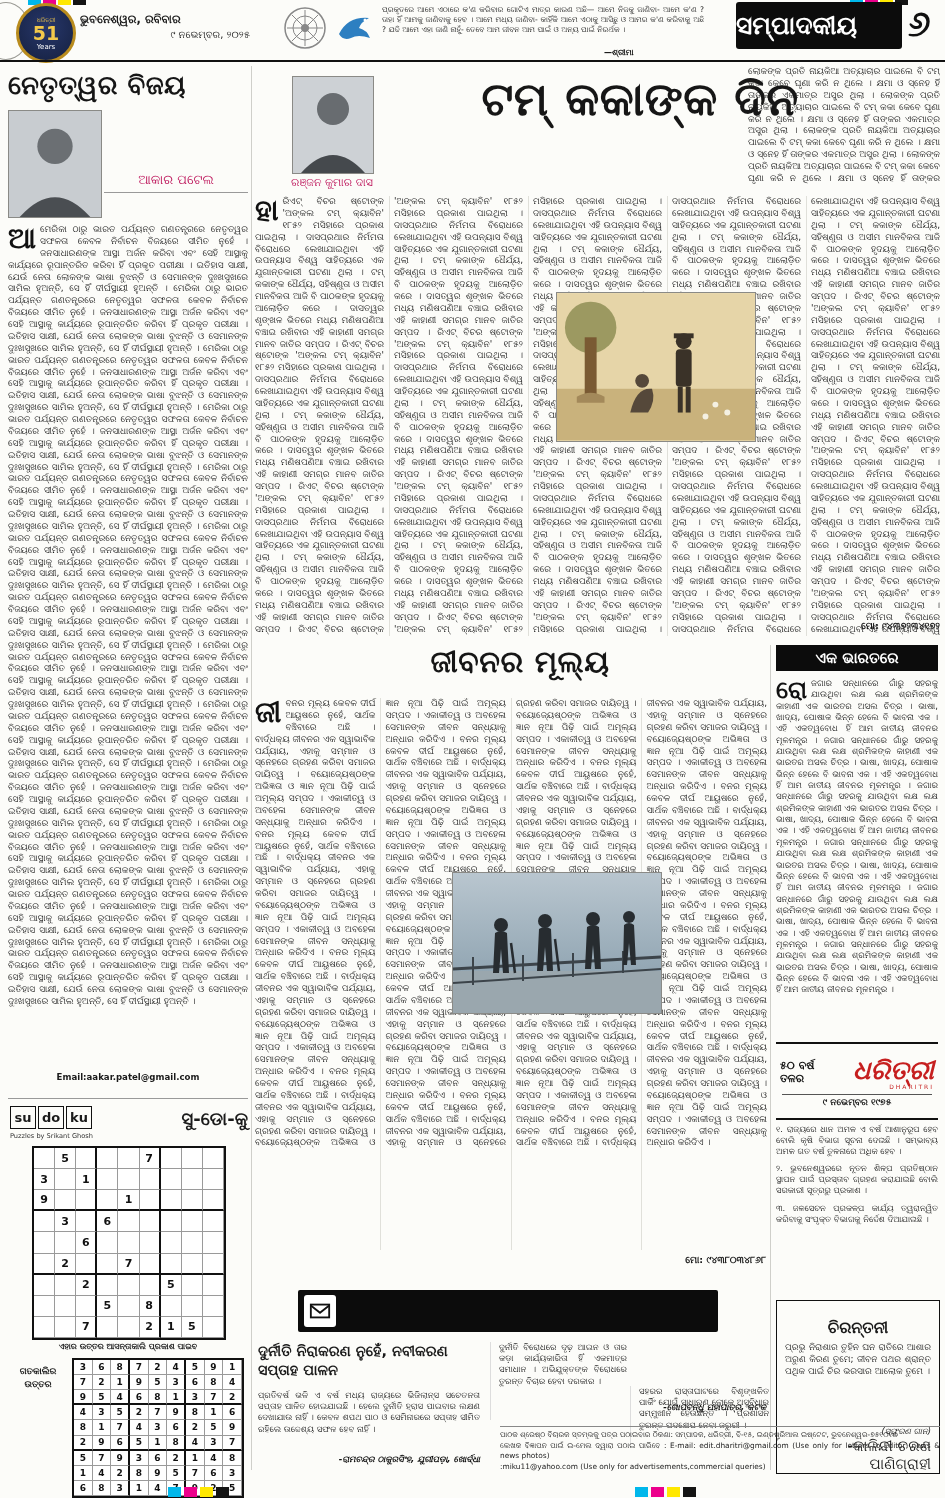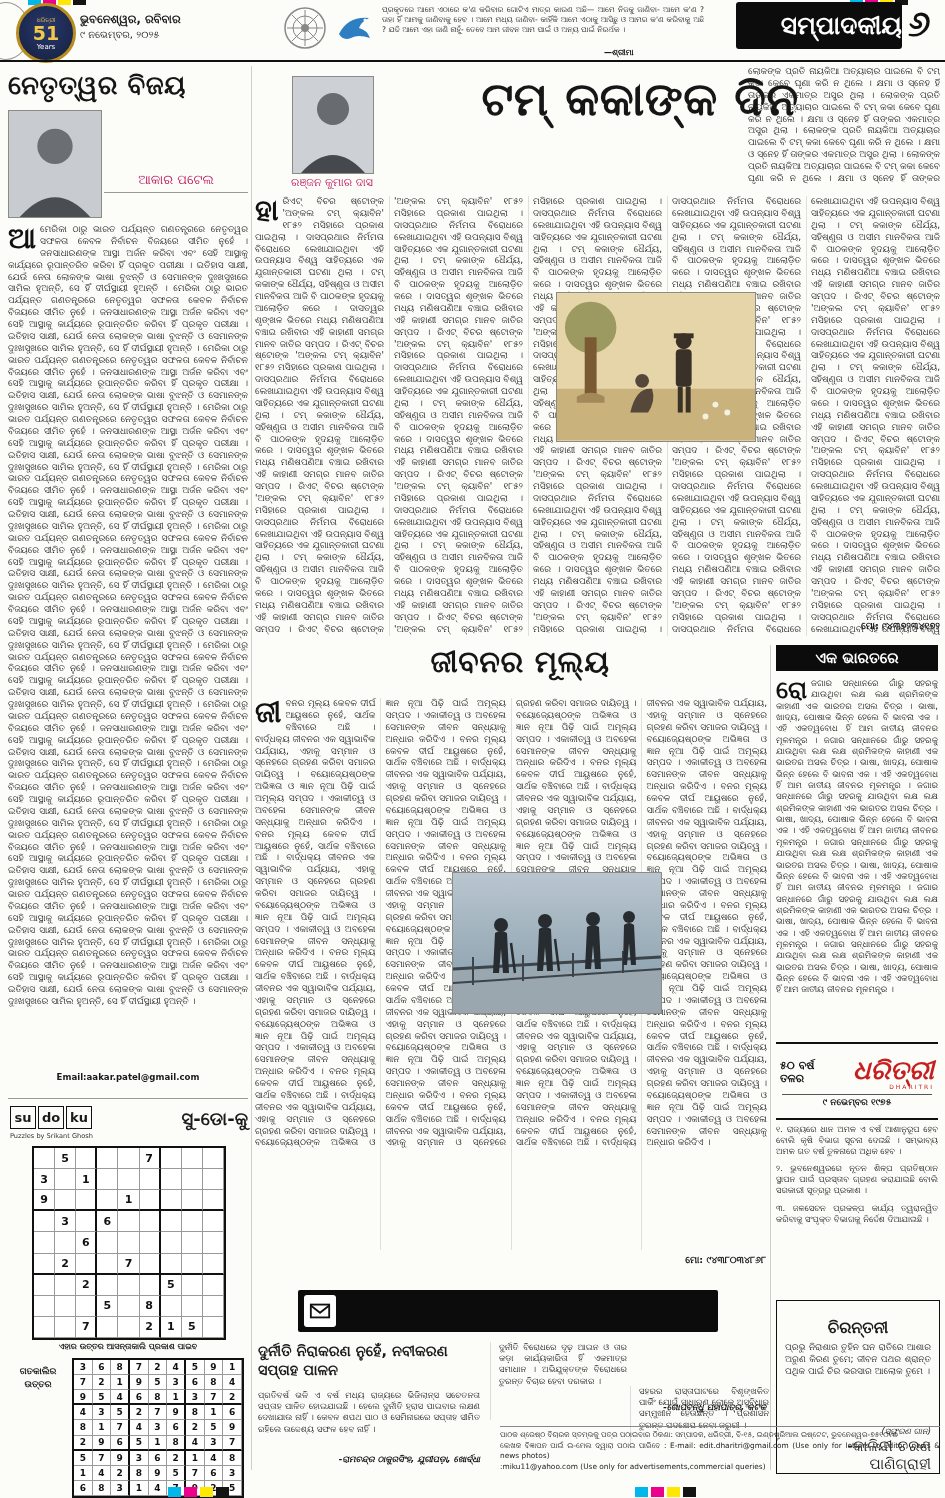--- a/index.html
+++ b/index.html
@@ -14,21 +14,21 @@
   .cols-4{column-count:4;column-gap:10px;column-rule:1px solid #e0e0da;}
   .headline{font-weight:bold;color:#161616;letter-spacing:.5px;}
   .byline{font-weight:normal;color:#be185d;text-align:center;}
   .photo-frame{border:1px solid #8a8a86;background:#c8ccd0;overflow:hidden;}
   .photo-frame svg{display:block;width:100%;height:100%;}
   
   .badge{border-radius:50%;border:3px solid #b98c1e;background:radial-gradient(circle at 50% 40%,#27376b,#15203f);color:#fff;display:flex;flex-direction:column;align-items:center;justify-content:center;}
   .badge .b-top{font-size:6px;color:#f2c84b;}
   .badge .b-main{font-size:19px;font-weight:bold;color:#f2c84b;line-height:1;}
   .badge .b-sub{font-size:7px;color:#fff;}
-  .edit-banner{background:#0c0c0c;color:#fff;display:flex;align-items:center;justify-content:flex-end;font-weight:bold;font-size:25px;border-radius:3px;}
+  .edit-banner{background:#0c0c0c;color:#fff;display:flex;align-items:center;justify-content:flex-start;font-weight:bold;font-size:25px;border-radius:3px;}
   .pageno{font-size:36px;font-weight:bold;color:#111;}
   .quote-block{font-size:7.6px;line-height:1.32;text-align:justify;color:#222;}
   .quote-attr{font-weight:bold;font-size:8px;color:#111;}
   .regbar{display:flex;gap:2px;}
   .regbar span{width:13px;height:5px;display:block;}
   .dots span{width:13px;height:10px;display:inline-block;margin-right:3px;}
   .c-cyan{background:#00b7eb;} .c-mag{background:#ec008c;} .c-yel{background:#ffe800;} .c-blk{background:#141414;}
   
   .sud-logo{display:flex;gap:2px;}
   .sud-logo span{width:24px;height:21px;border:1.5px solid #111;display:flex;align-items:center;justify-content:center;font-weight:bold;font-size:13px;}
@@ -73,21 +73,21 @@
   </div>
 
   <div class="abs" style="left:-18px;top:2px;width:46px;height:56px;border:1.5px solid #9a9a94;border-radius:50%;"></div>
   <div class="abs badge" style="left:16px;top:3px;width:54px;height:54px;">
     <span class="b-top">ଧରିତ୍ରୀ</span>
     <span class="b-main">51</span>
     <span class="b-sub">Years</span>
   </div>
   <div class="abs" style="left:80px;top:12px;width:170px;">
     <div style="font-size:11.5px;font-weight:bold;">ଭୁବନେଶ୍ୱର, ରବିବାର</div>
-    <div style="font-size:10px;margin-top:3px;">୯ ନଭେମ୍ବର, ୨୦୨୫</div>
+    <div style="font-size:10px;margin-top:3px;text-align:right;">୯ ନଭେମ୍ବର, ୨୦୨୫</div>
   </div>
   <div class="abs" style="left:283px;top:6px;width:44px;height:44px;">
     <svg viewBox="0 0 44 44" width="44" height="44">
       <circle cx="22" cy="22" r="20" fill="none" stroke="#888" stroke-width="1.5"></circle>
       <circle cx="22" cy="22" r="12" fill="none" stroke="#888" stroke-width="1"></circle>
       <g stroke="#888" stroke-width="1">
         <line x1="22" y1="4" x2="22" y2="40"></line>
           <line x1="4" y1="22" x2="40" y2="22"></line>
         <line x1="9" y1="9" x2="35" y2="35"></line>
           <line x1="35" y1="9" x2="9" y2="35"></line>

